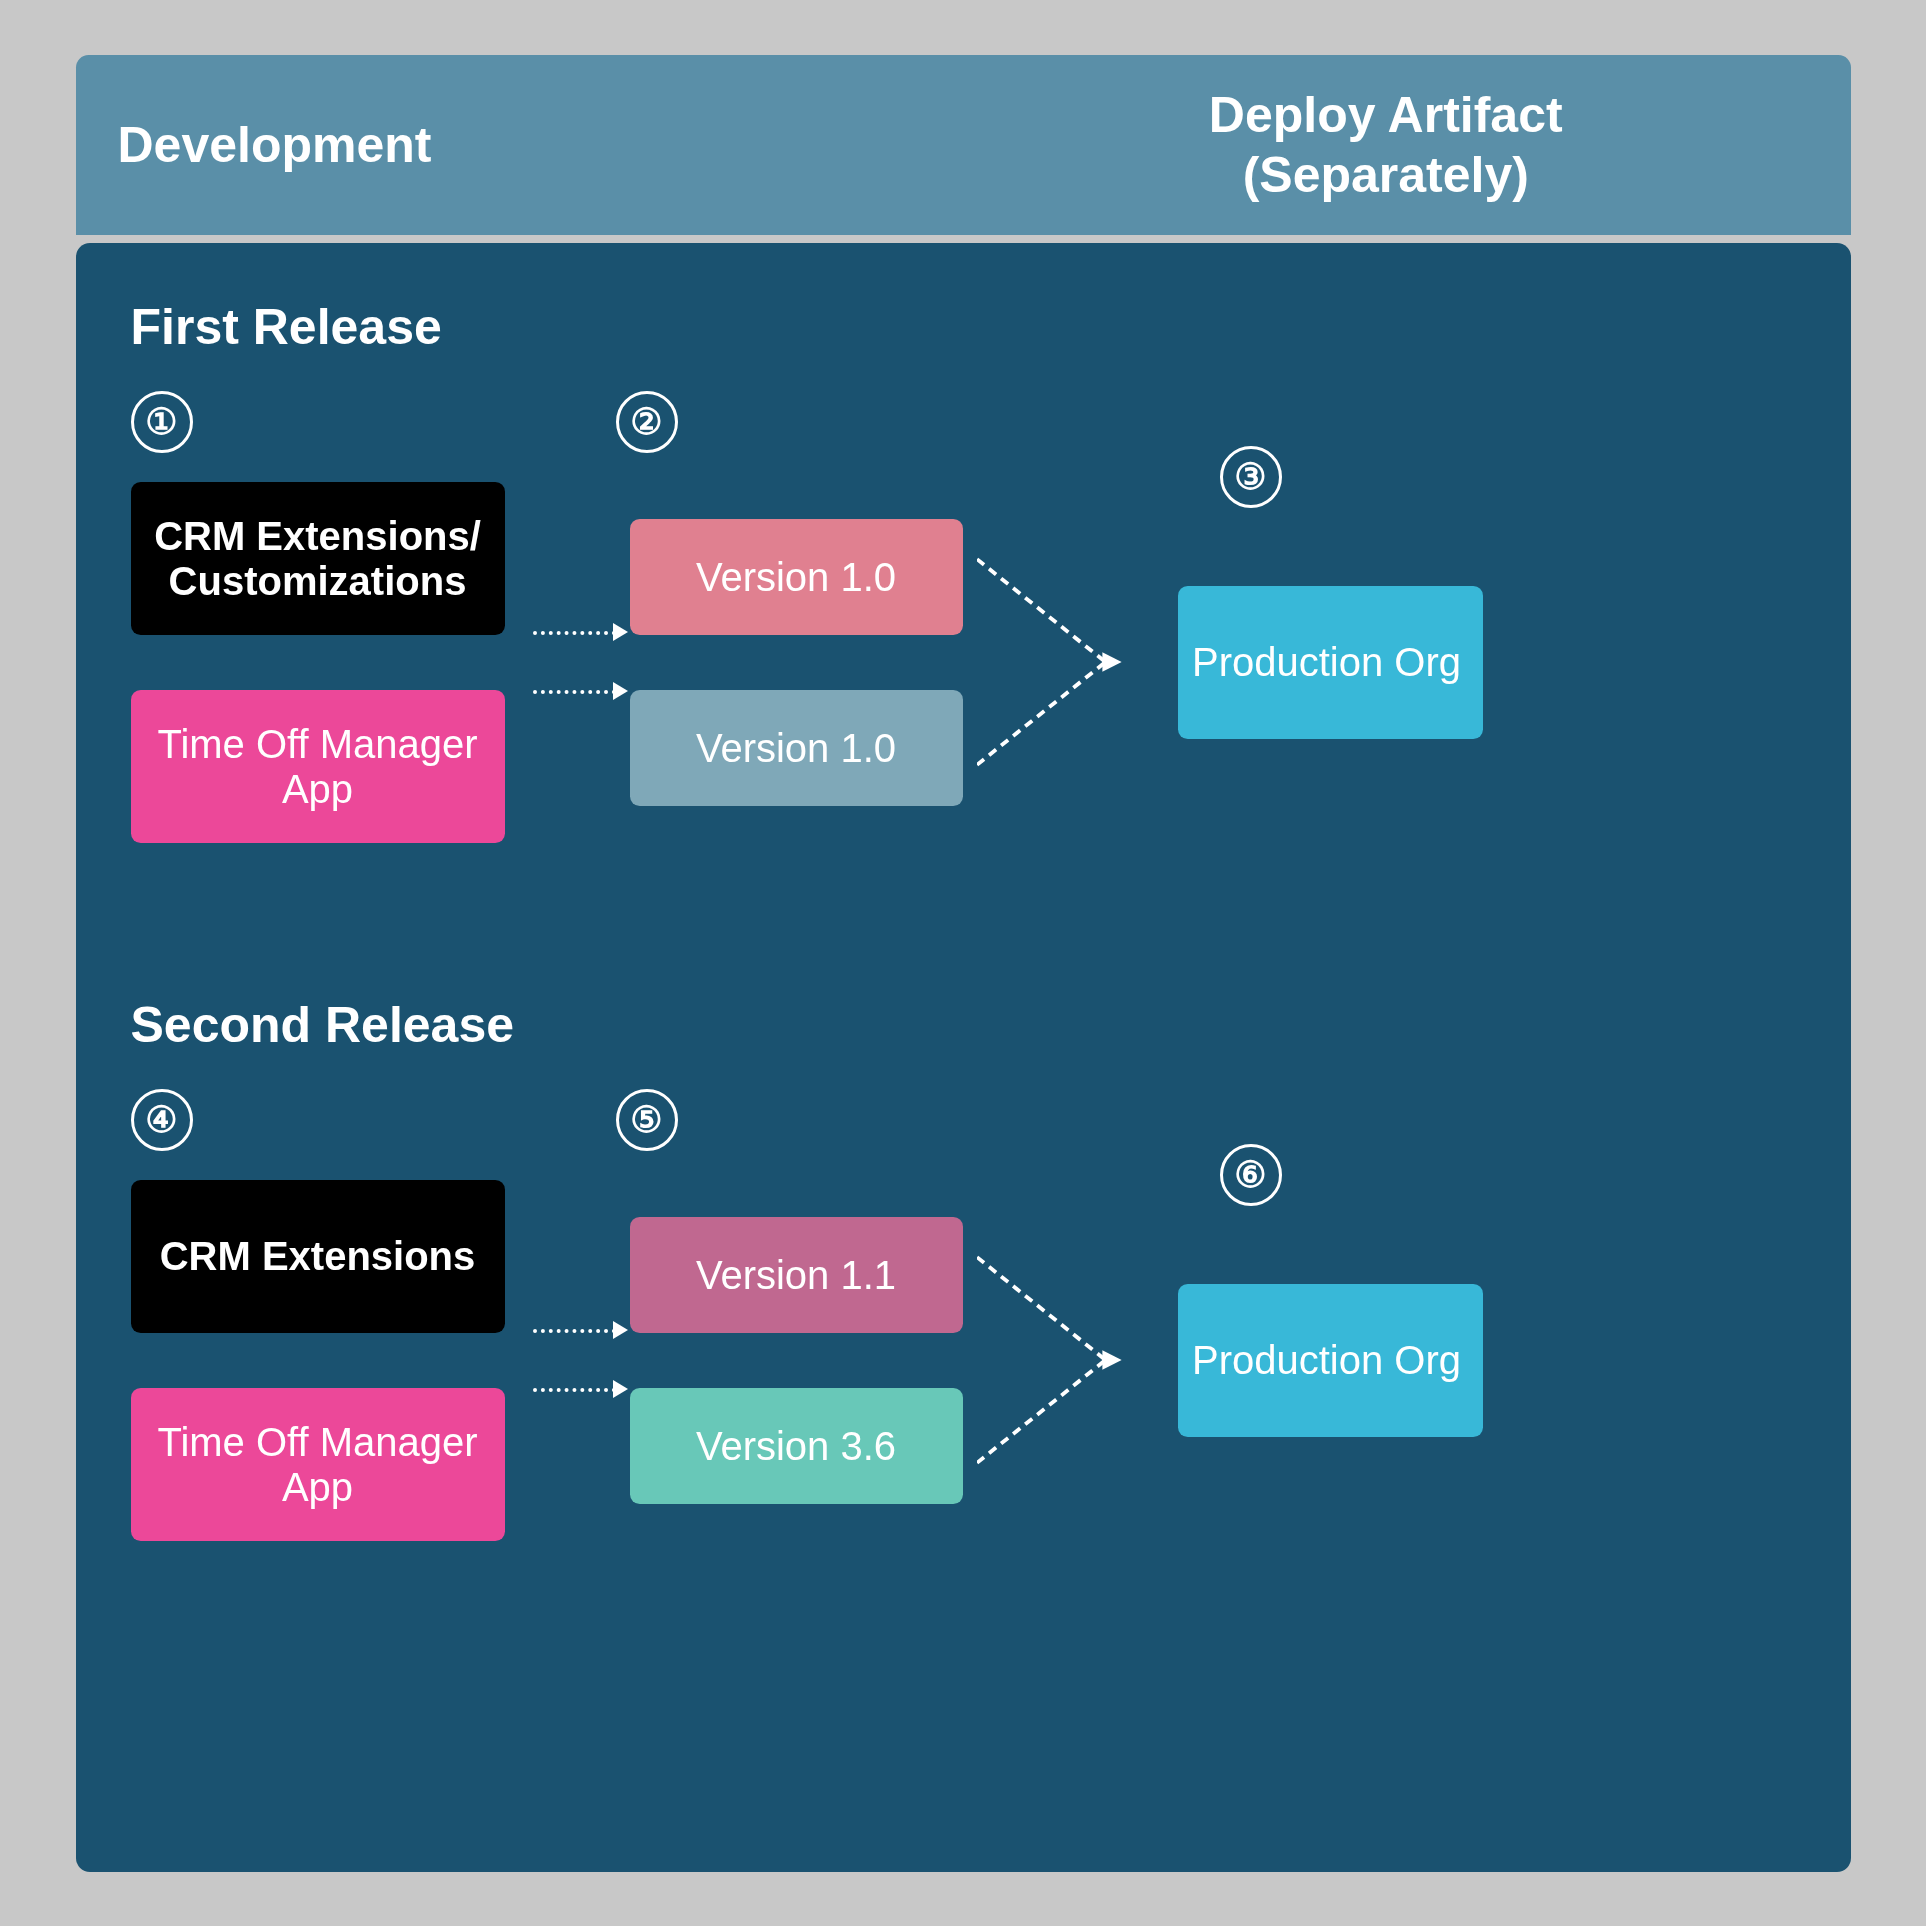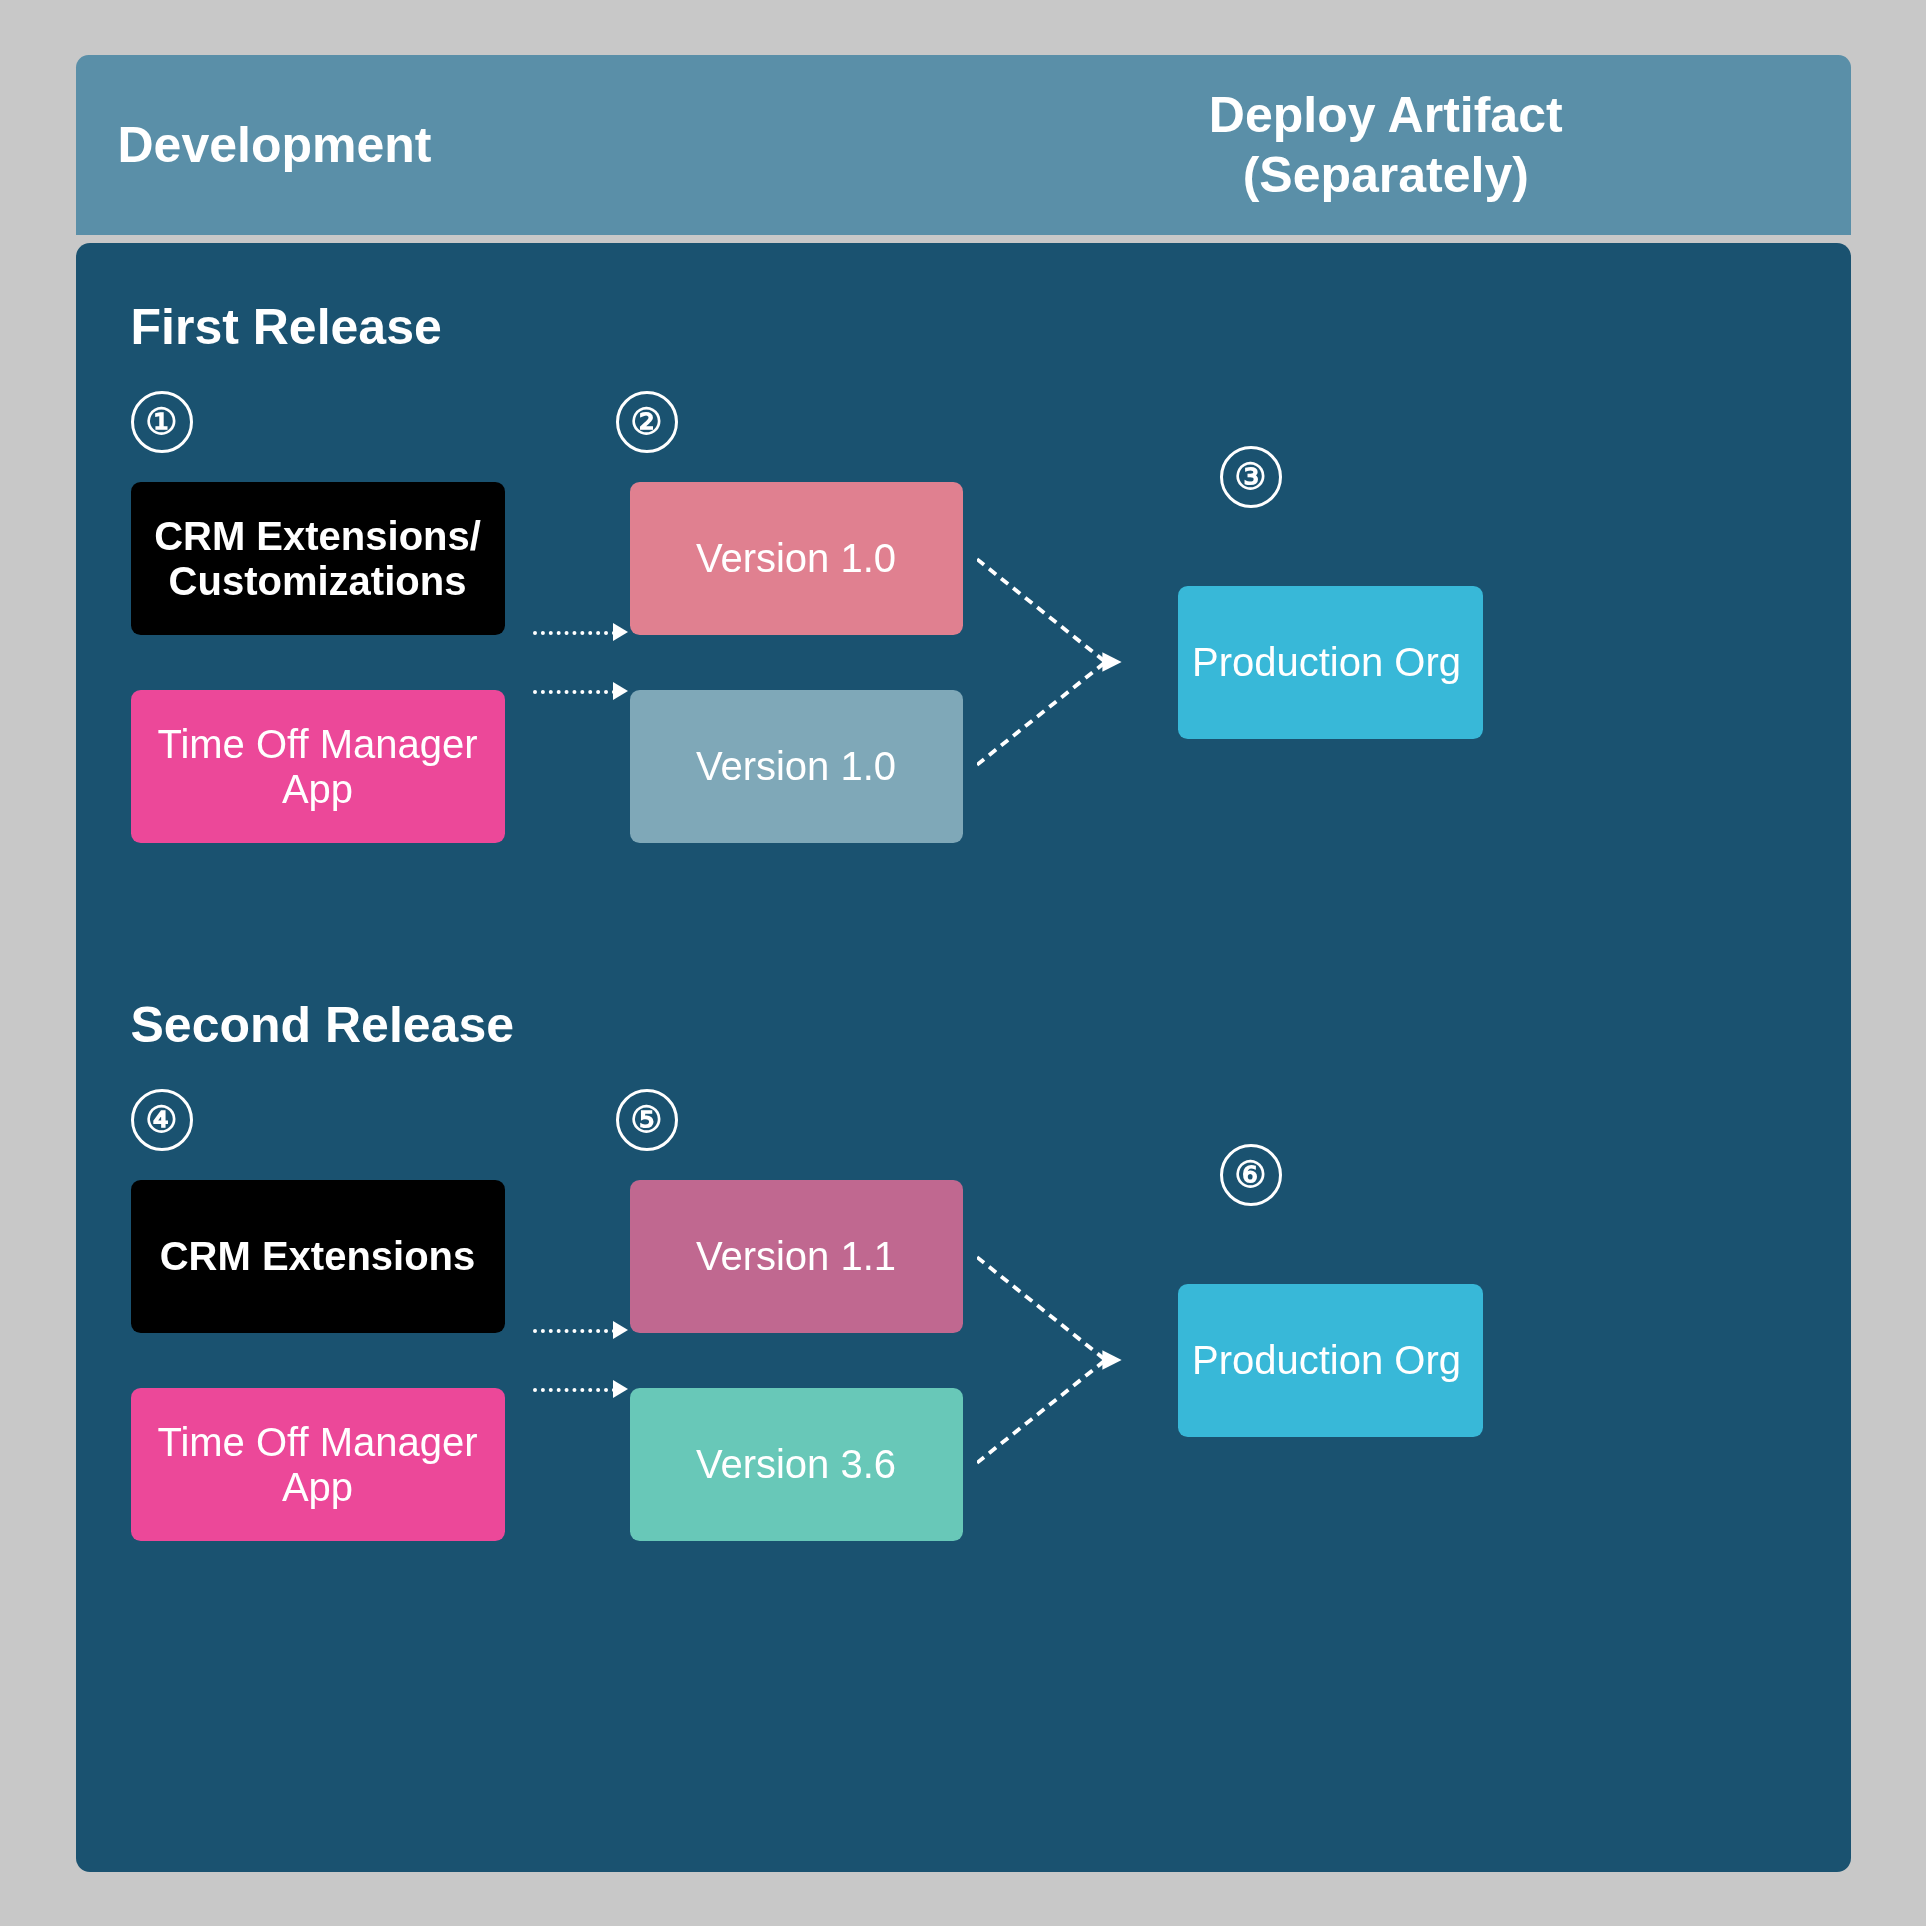--- a/index.html
+++ b/index.html
@@ -84,21 +84,21 @@
       padding: 14px 21px;
     }
 
     .box-dev {
       width: 374px;
       height: 153px;
     }
 
     .box-build {
       width: 333px;
-      height: 153px;
+      height: 116px;
     }
 
     .box-deploy {
       width: 305px;
       height: 153px;
       padding-left: 14px;
     }
 
     .color-purple { background: #000000; font-weight: bold; }
     .color-green { background: #ec4899; }

